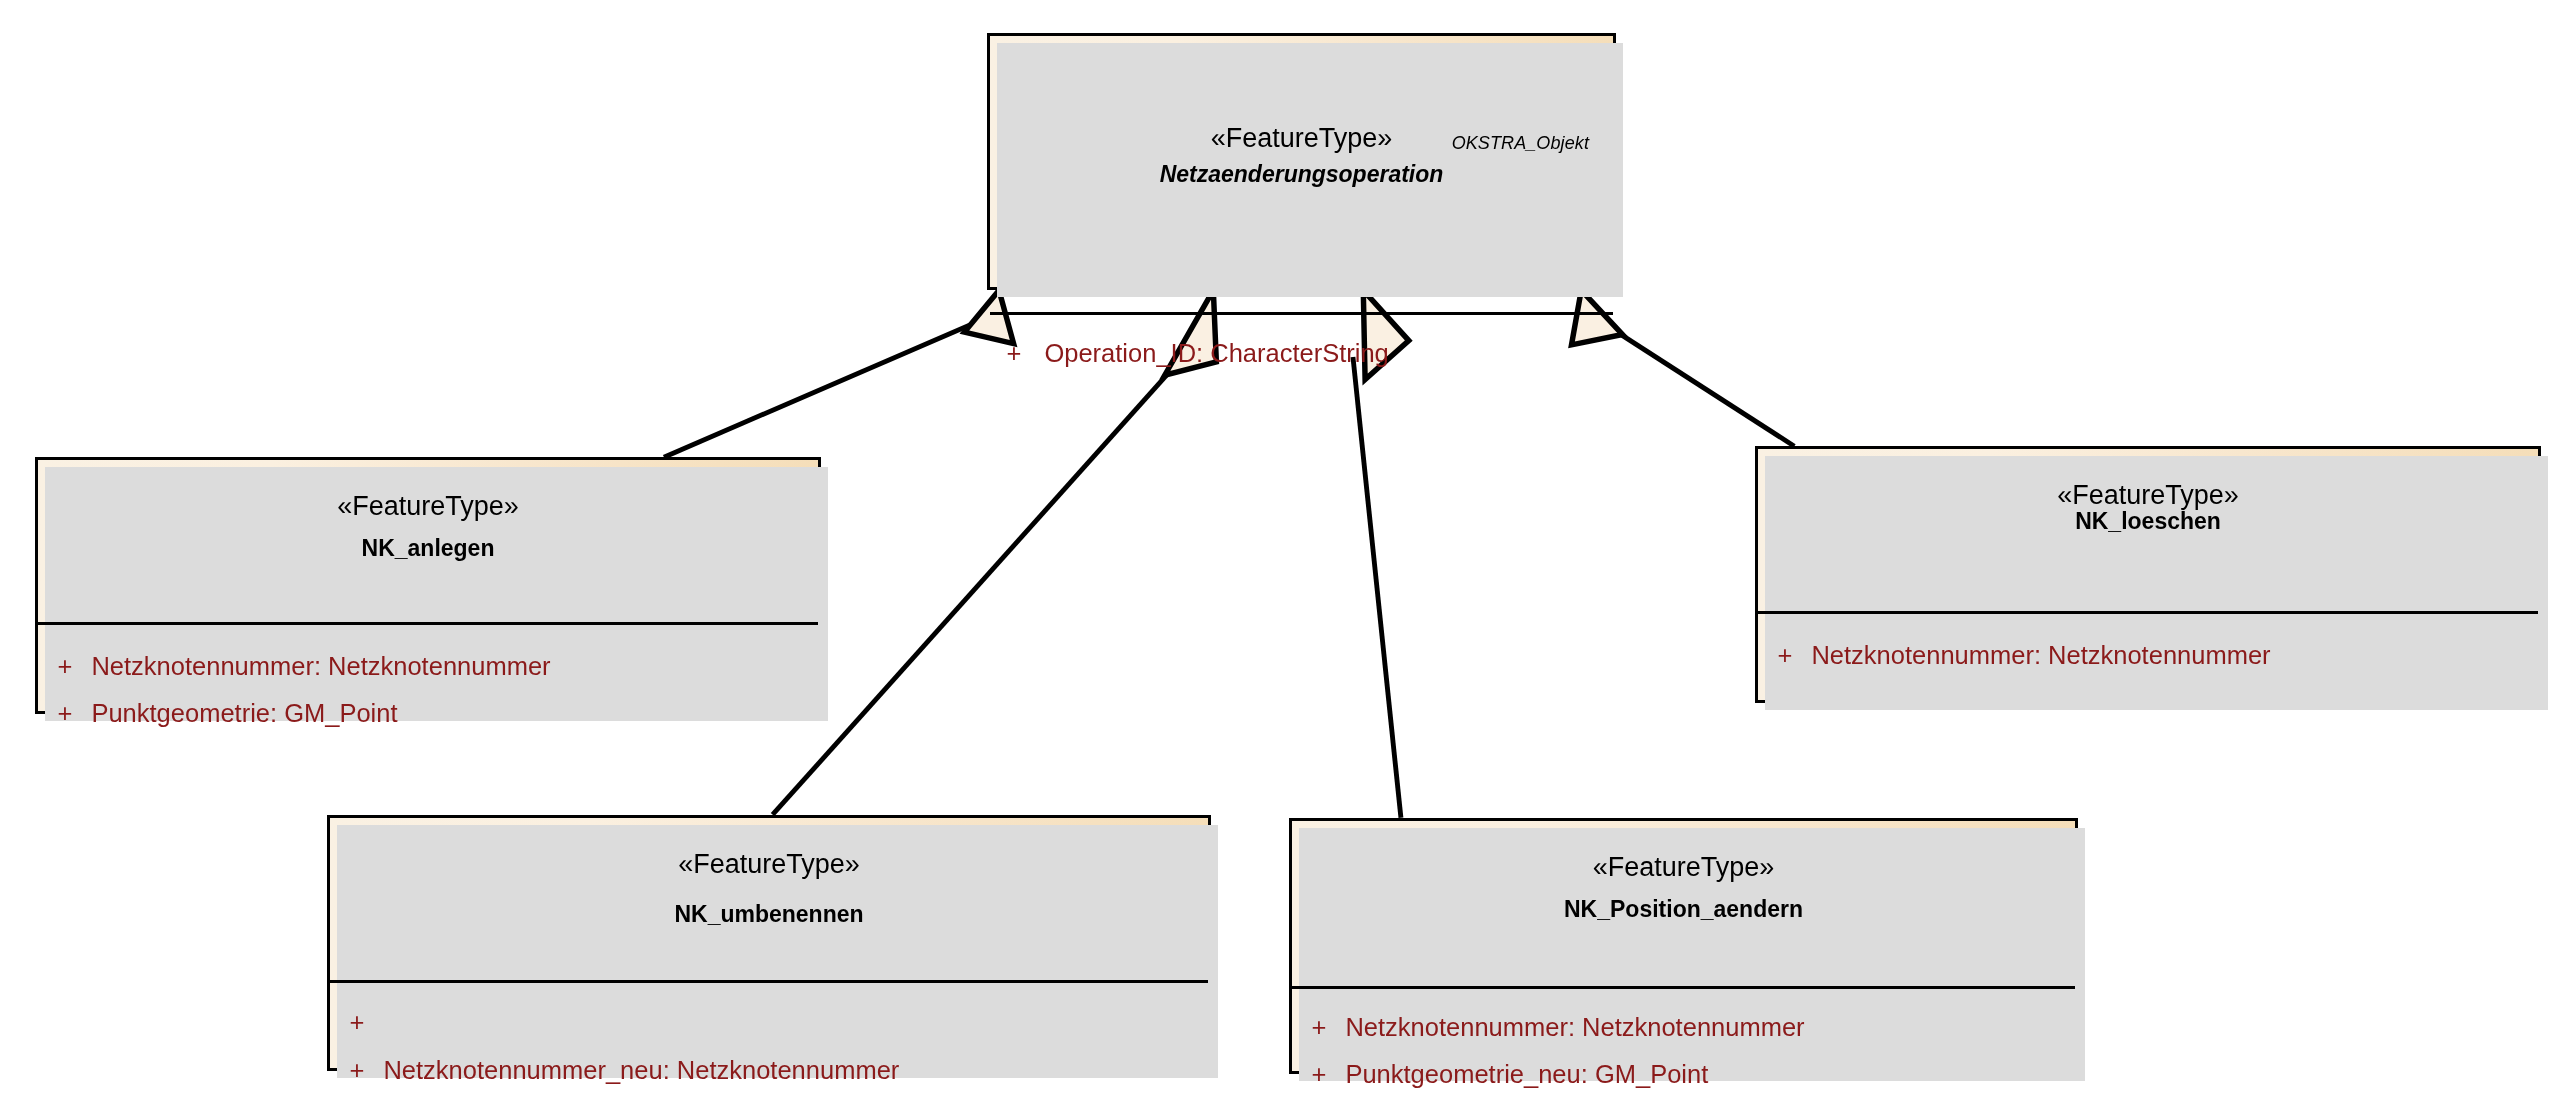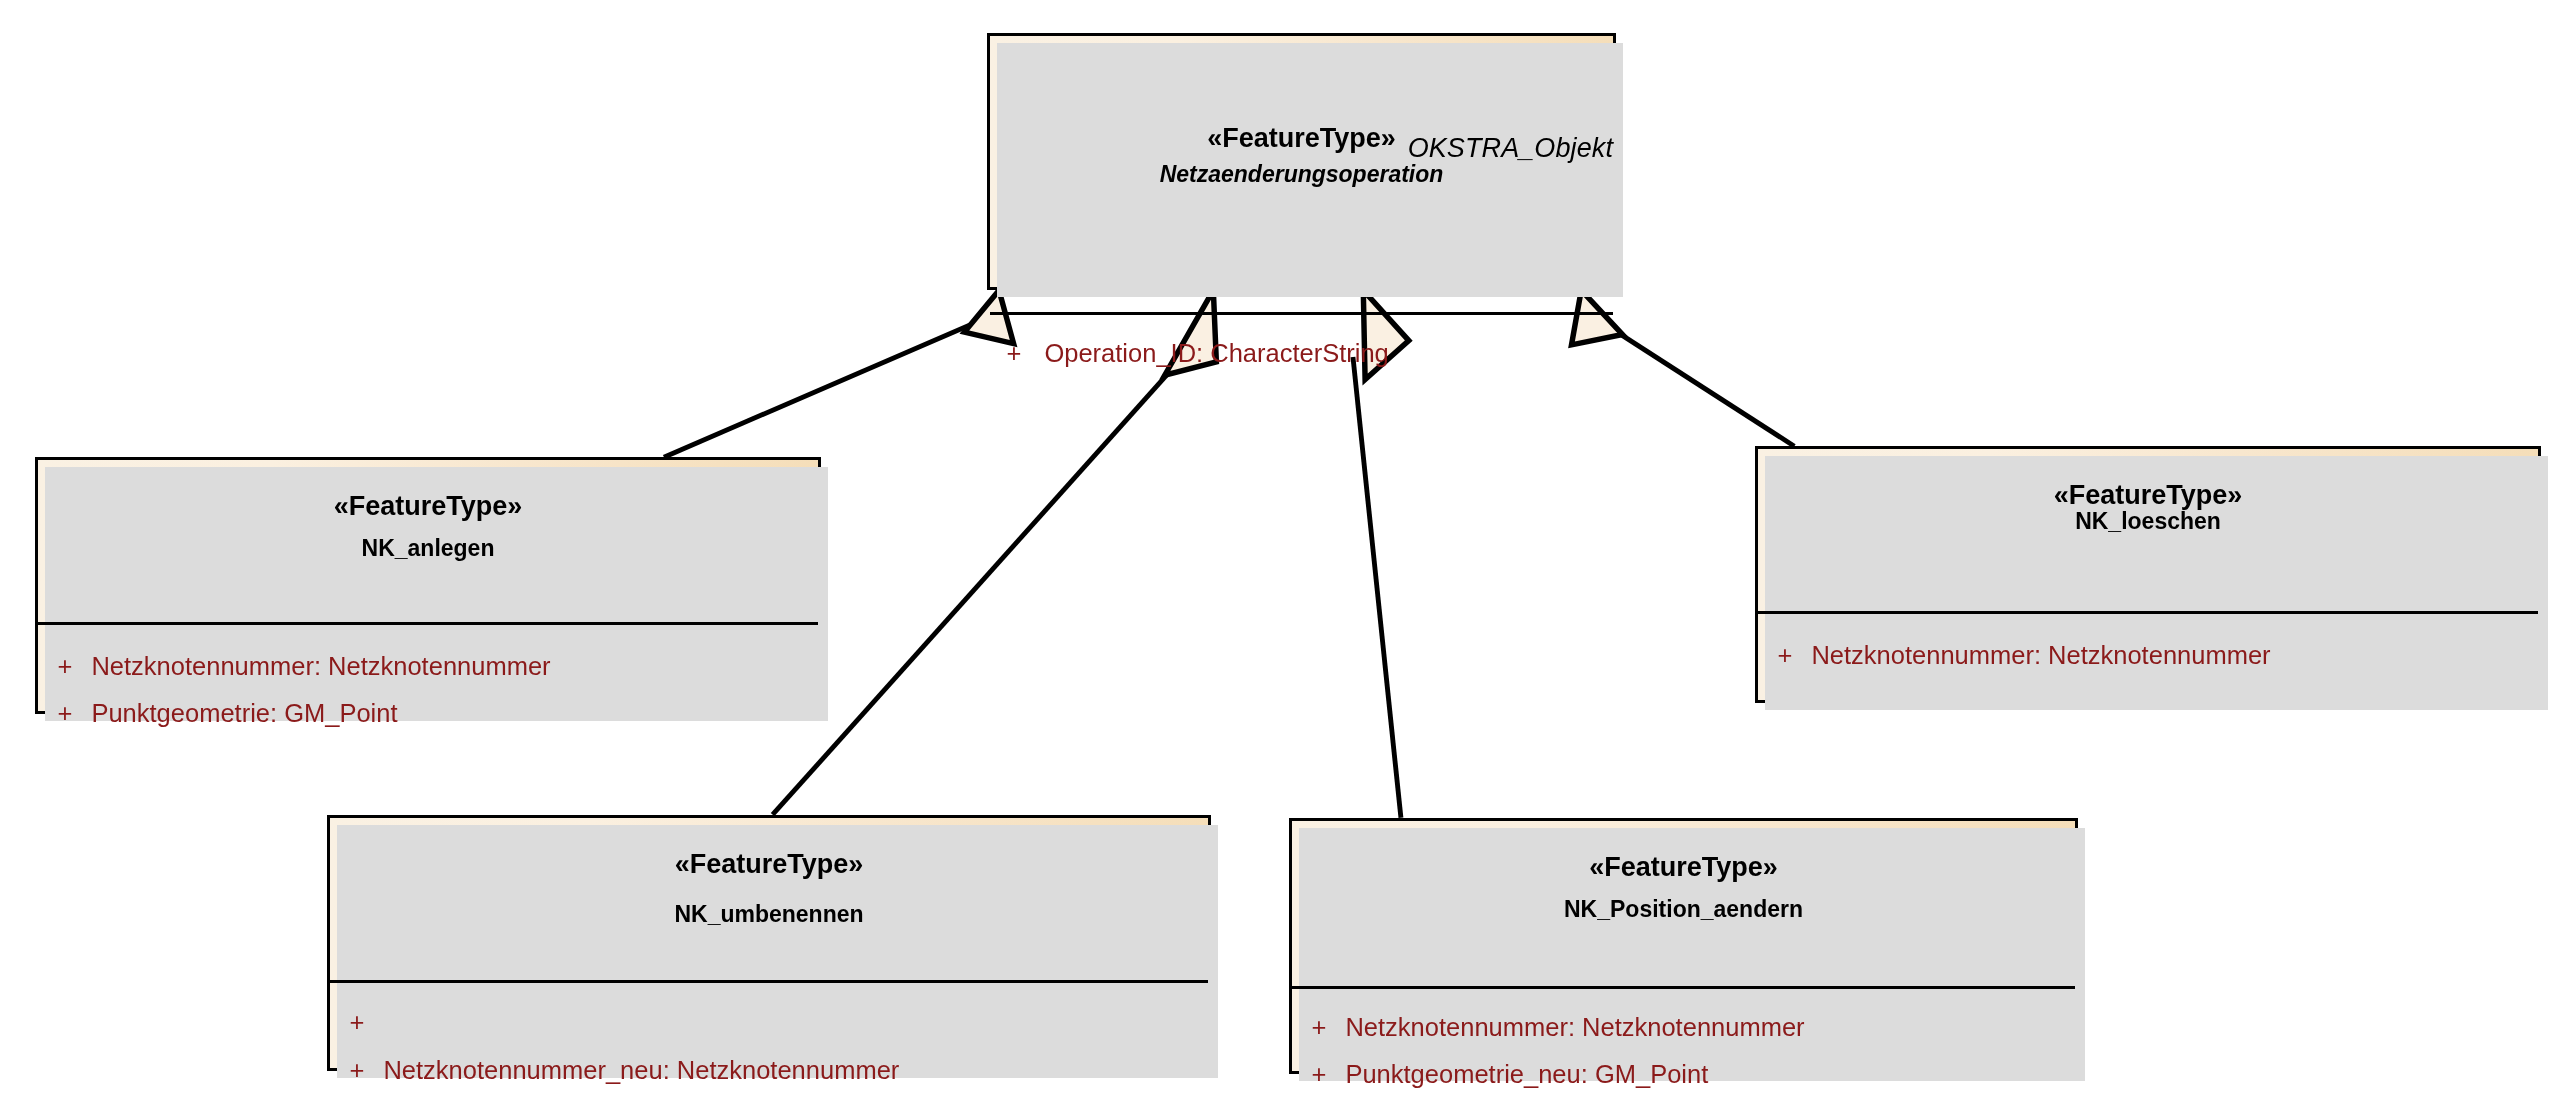--- a/index.html
+++ b/index.html
@@ -43,33 +43,33 @@
   }
   .class-header {
     position: relative;
     box-sizing: border-box;
     width: 100%;
     text-align: center;
     border-bottom: 3px solid #000000;
   }
   .qualified-name {
     position: absolute;
-    right: 0;
+    right: 24px;
     top: 8.5px;
     font-style: italic;
     font-weight: normal;
-    font-size: 27px;
+    font-size: 18px;
     color: #000000;
     letter-spacing: 0.1px;
     text-align: right;
   }
   .stereotype {
     font-size: 27px;
     color: #000000;
-    font-weight: bold;
+    font-weight: normal;
     line-height: 1.05;
   }
   .class-name {
     font-size: 23px;
     font-weight: bold;
     color: #000000;
     line-height: 1.05;
   }
   .class-name.abstract {
     font-style: italic;

